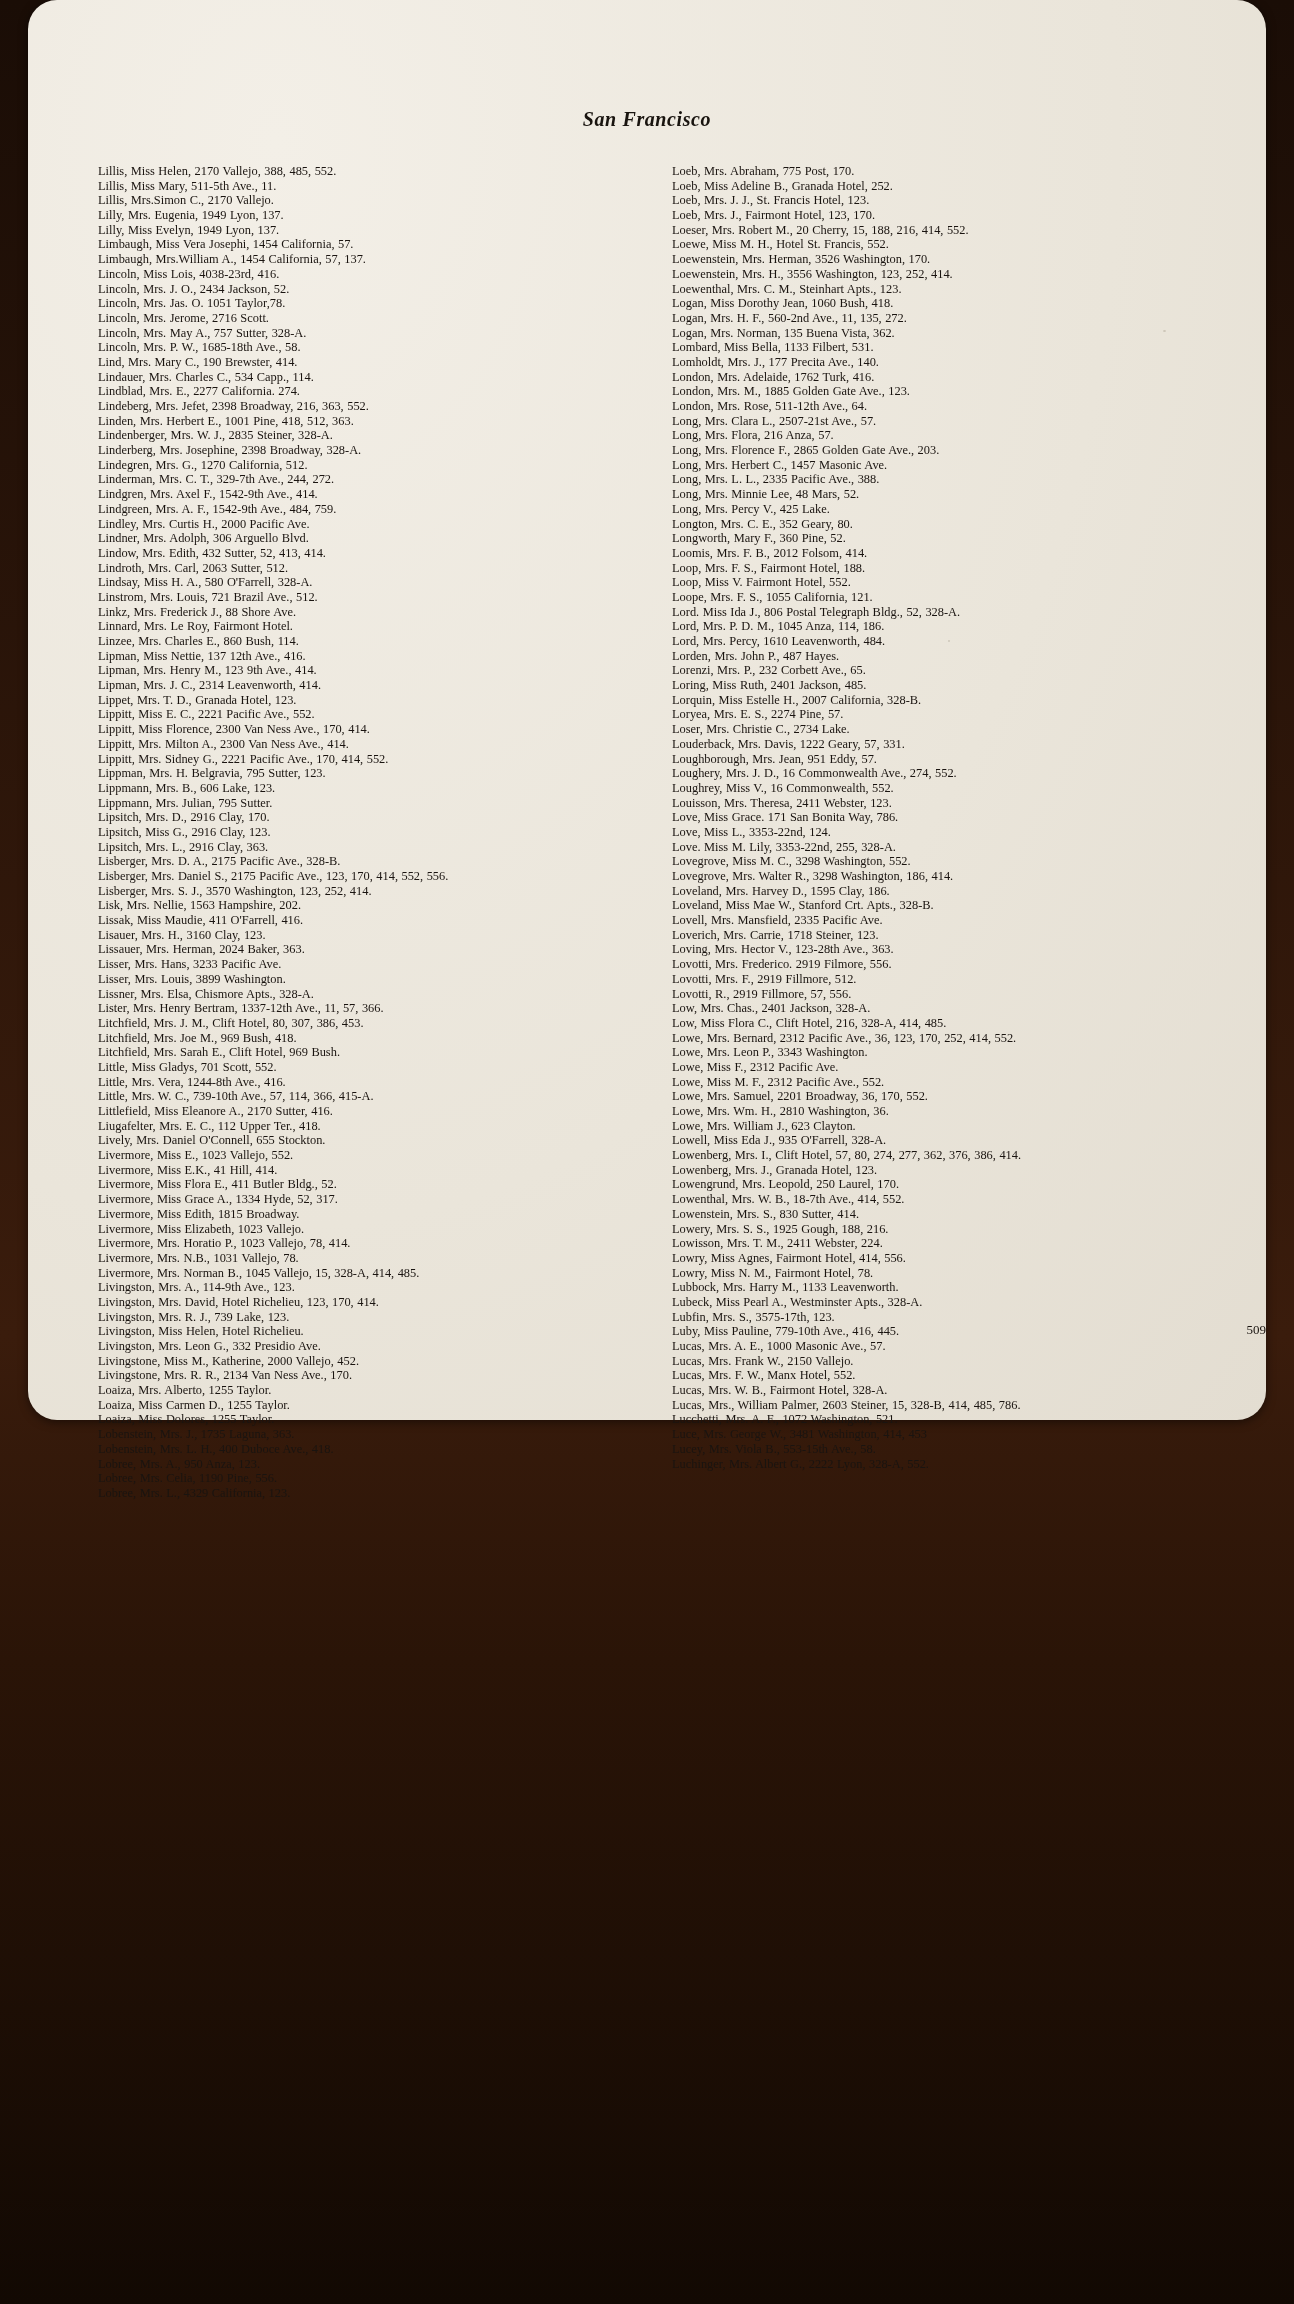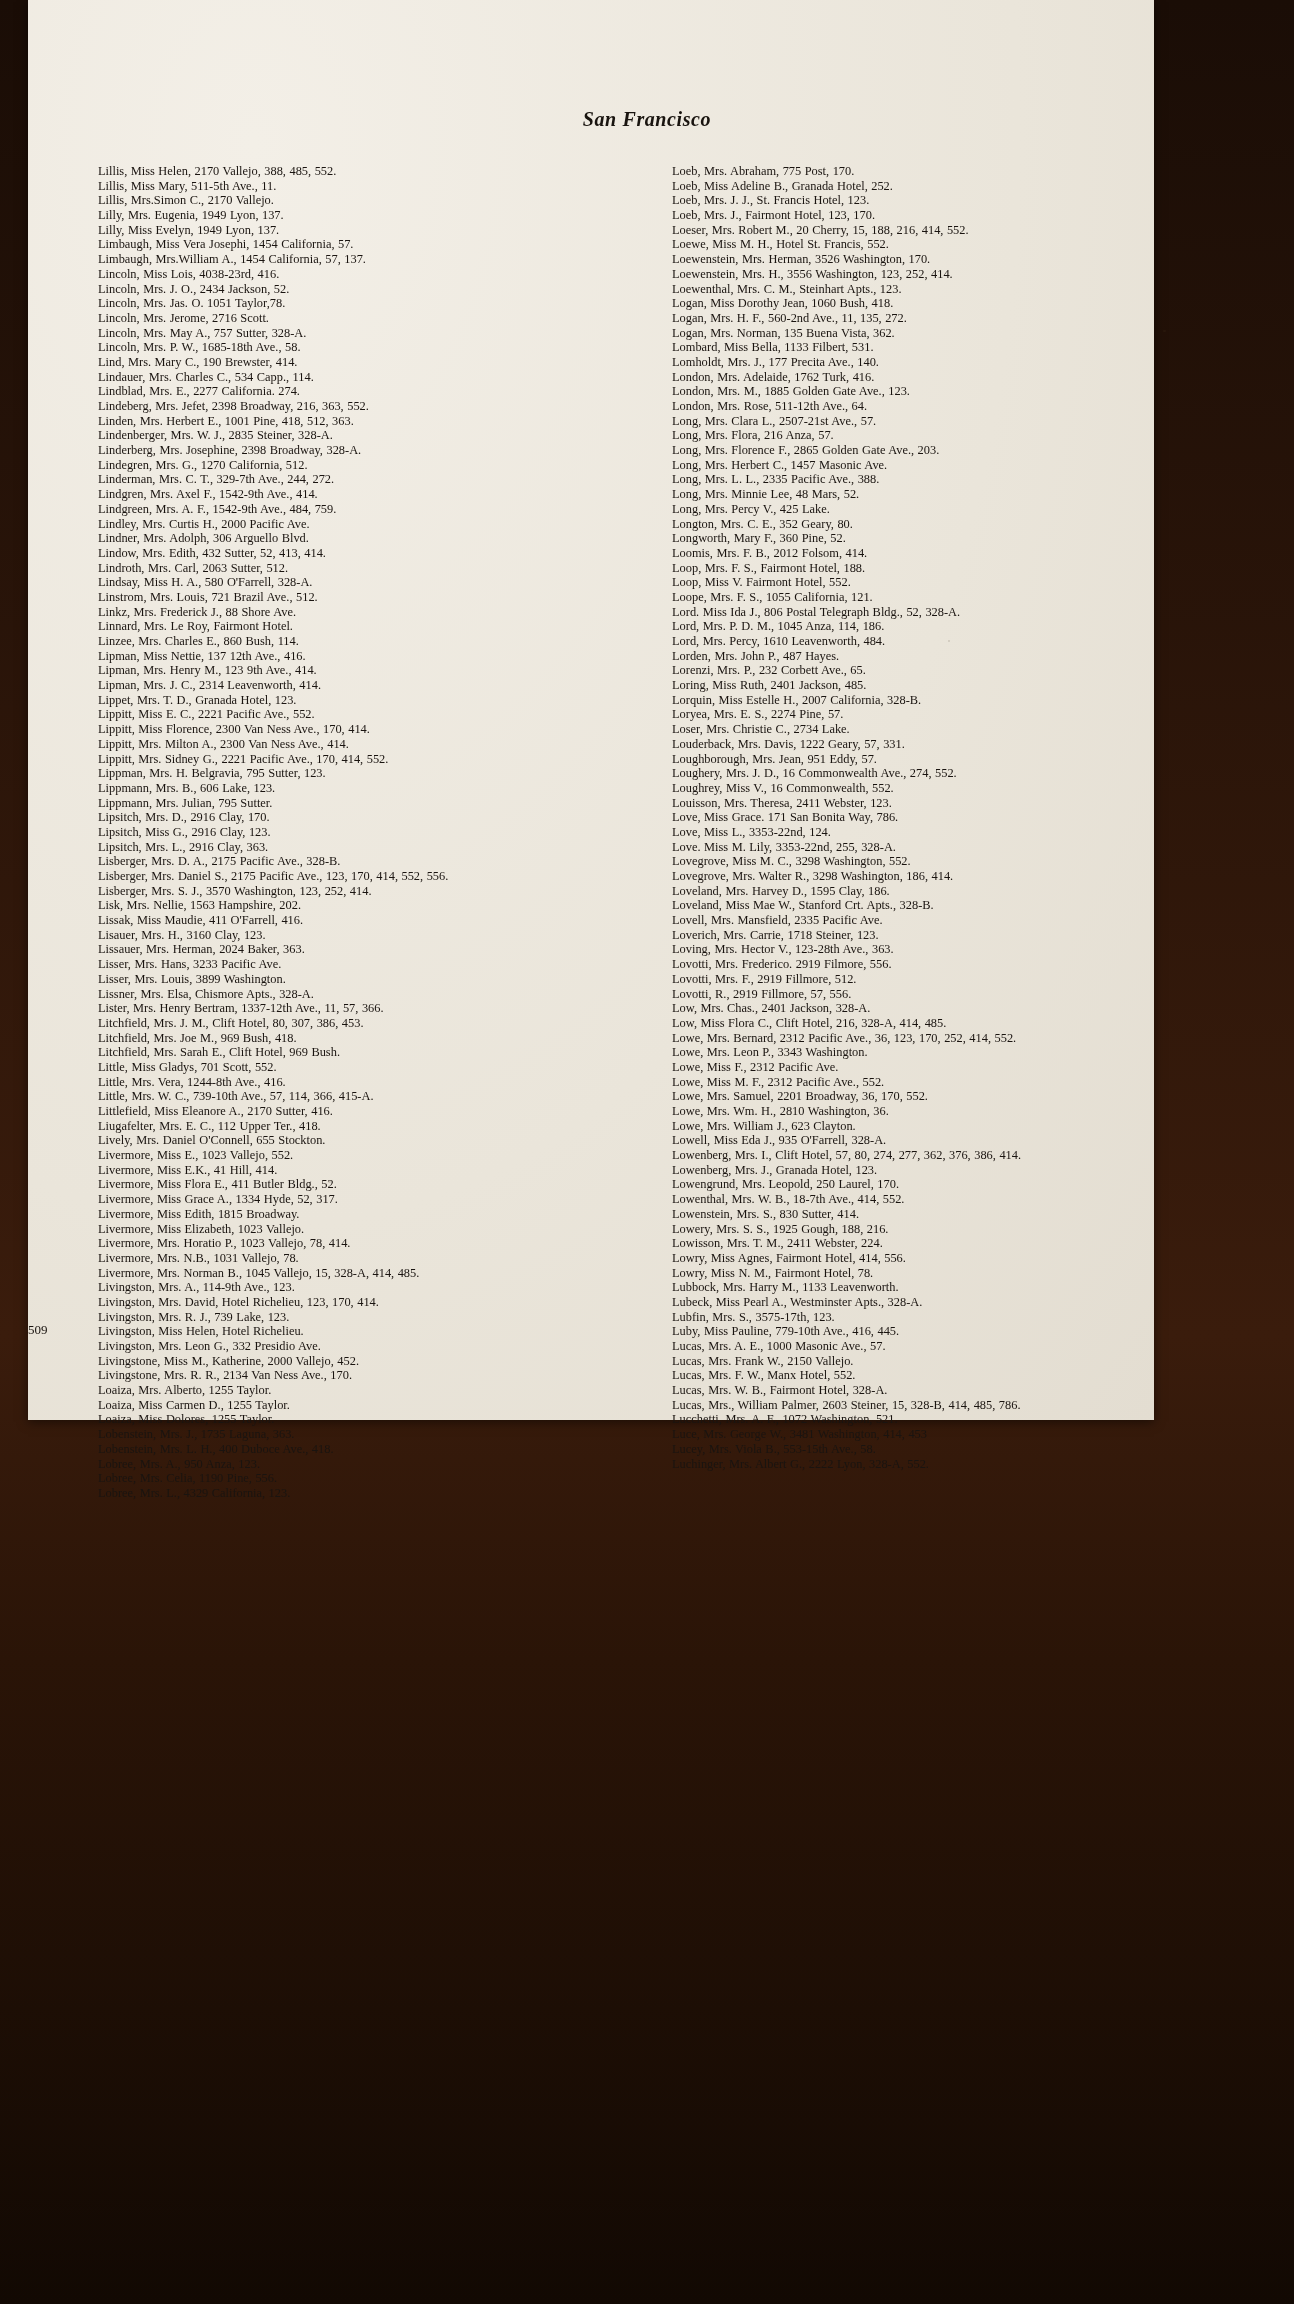--- a/index.html
+++ b/index.html
@@ -19,26 +19,27 @@
     position: absolute;
     left: 0; top: 0;
     width: 1294px;
     height: 2304px;
     background: linear-gradient(180deg, #1a0d06 0%, #3a1c0c 58%, #2a1407 72%, #120903 100%);
   }
   #page {
     position: absolute;
     left: 28px;
     top: 0px;
-    width: 1126px;
+    width: 1238px;
     height: 1420px;
     background: #ece7dd;
     background-image:
       radial-gradient(ellipse at 20% 10%, #f3efe7 0%, #eae5da 60%, #e3ddd1 100%);
     box-shadow: 0 2px 10px rgba(0,0,0,0.5);
+    border-radius: 29px;
   }
   #page-inner {
     position: absolute;
     left: 0; top: 0; right: 0; bottom: 0;
     padding: 0;
   }
   .page-title {
     position: absolute;
     top: 108px;
     left: 0;
@@ -71,21 +72,21 @@
     padding-left: 16px;
     text-indent: -16px;
     white-space: normal;
     word-spacing: 0.4px;
   }
   .folio {
     position: absolute;
     top: 1322px;
     left: 0;
     width: 1238px;
-    text-align: left;
+    text-align: right;
     font-family: "Liberation Serif", serif;
     font-size: 13px;
     color: #1a1410;
   }
   
   .speckle {
     position: absolute;
     pointer-events: none;
     background: rgba(80,60,40,0.18);
     border-radius: 50%;

